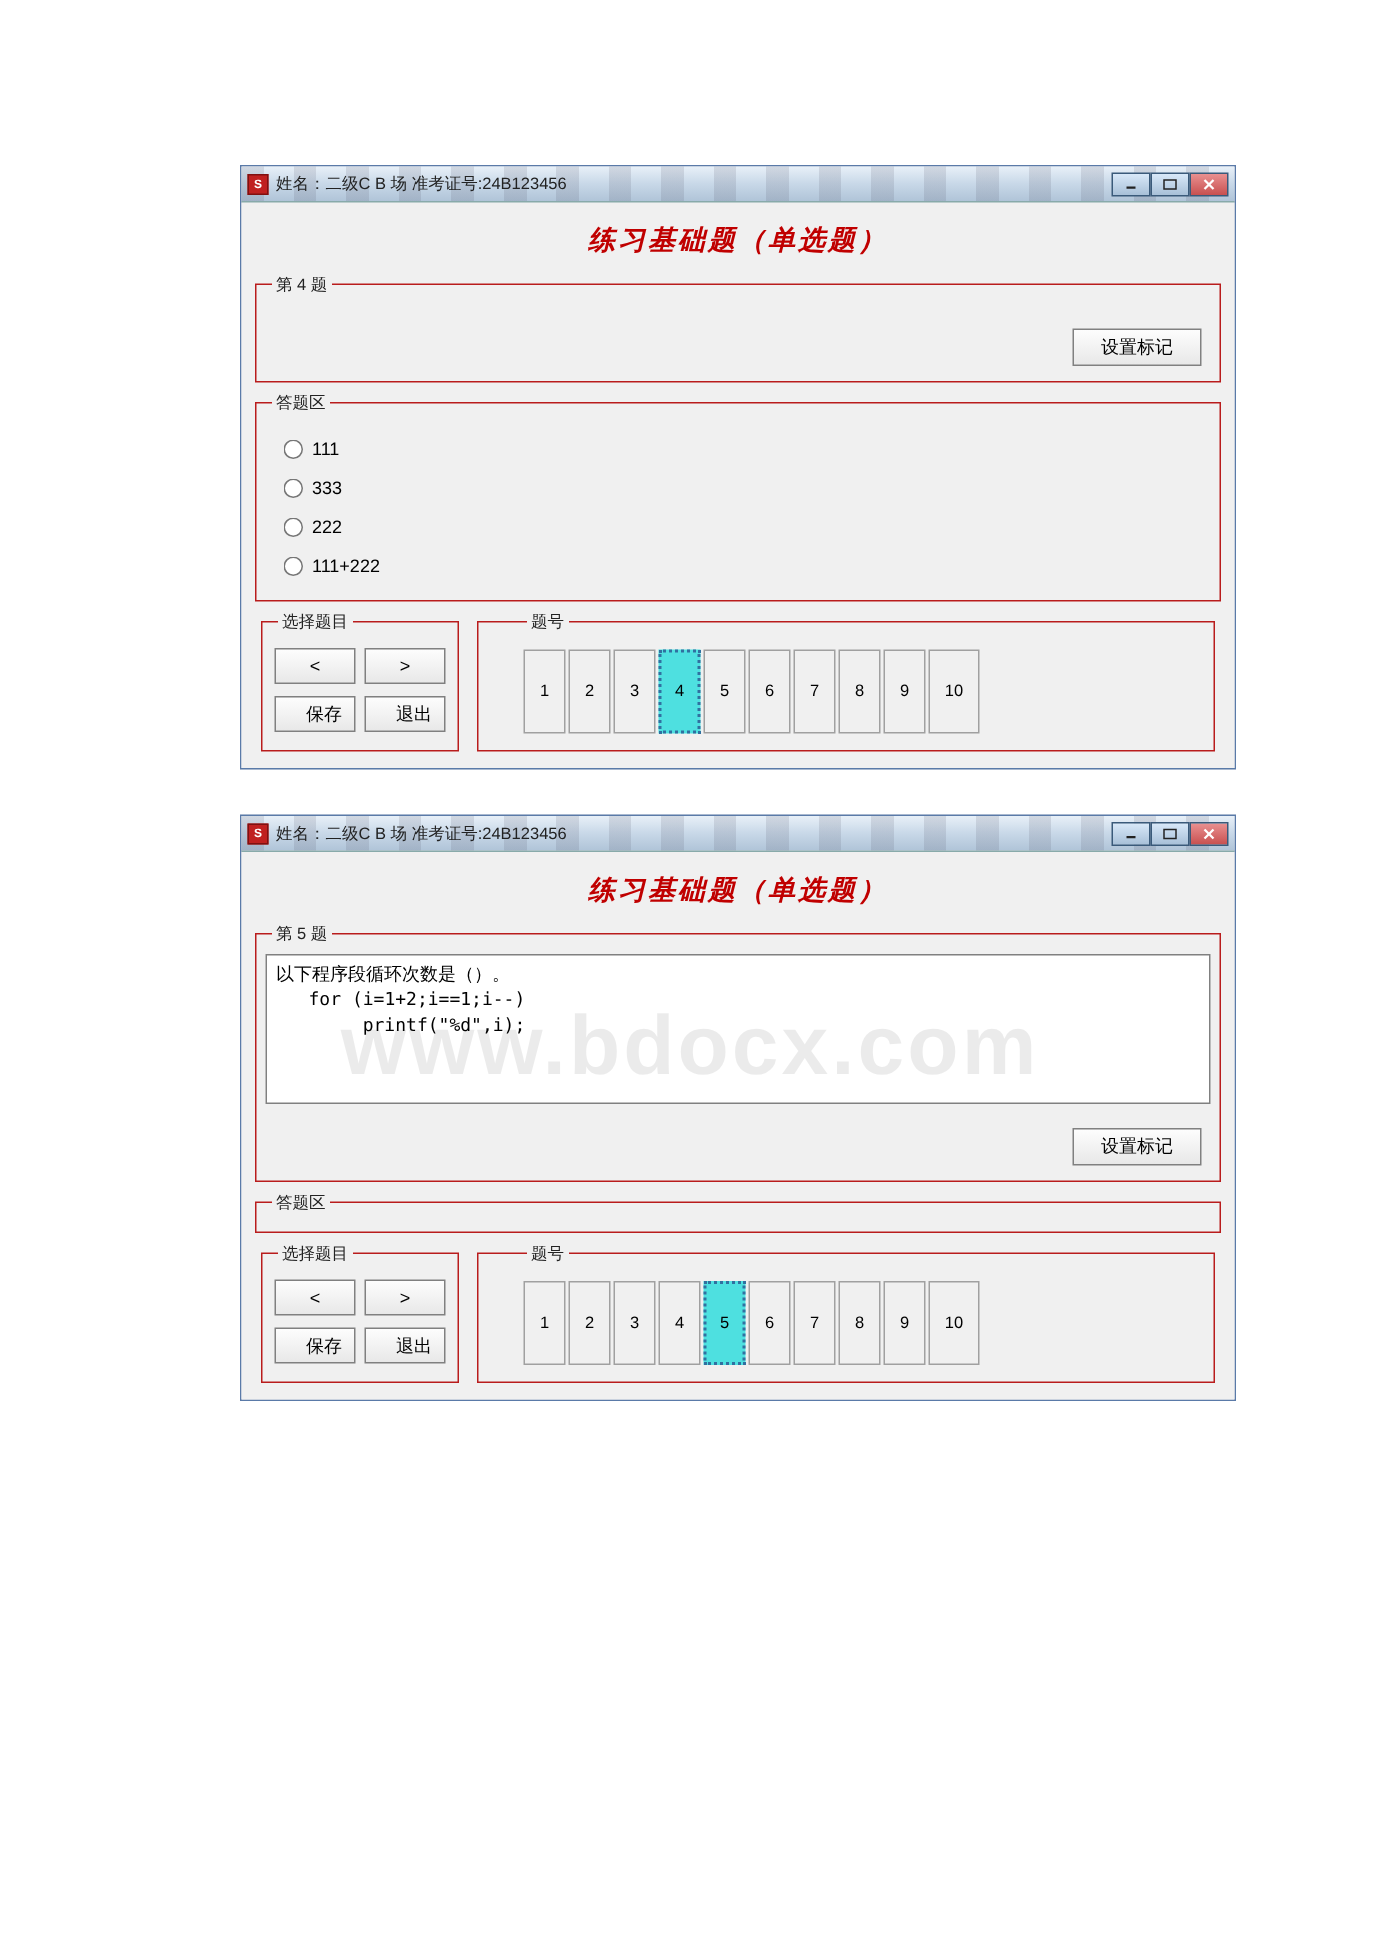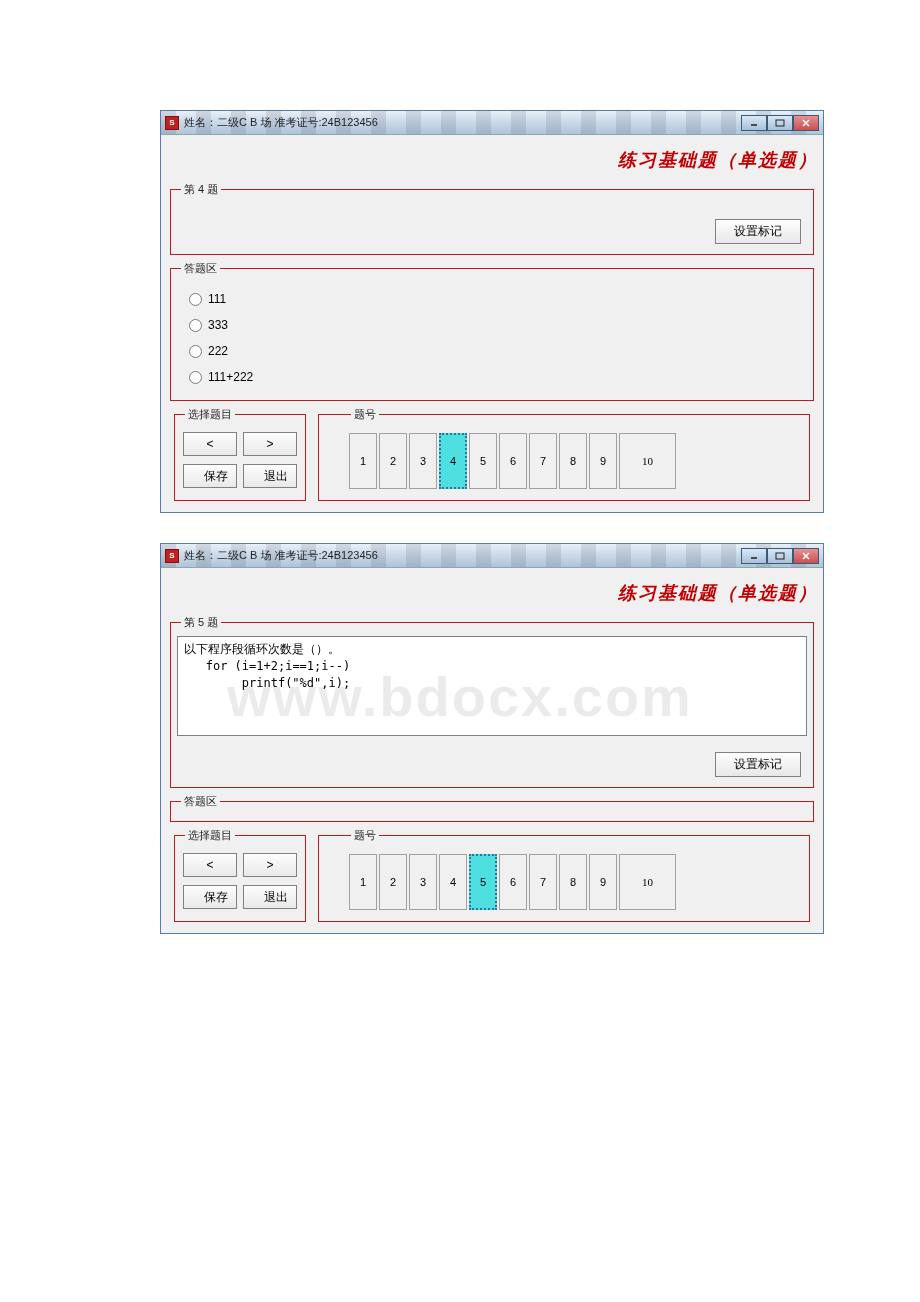--- a/index.html
+++ b/index.html
@@ -83,21 +83,21 @@
     .win-btn.close {
       background: linear-gradient(to bottom, #e89090, #c85050);
       color: #fff;
     }
     .win-btn svg { display: block; }
     .client {
       padding: 5px;
       background: #f0f0f0;
     }
     .header-title {
-      text-align: right;
+      text-align: center;
       font-size: 18px;
       font-weight: bold;
       font-style: italic;
       color: #c00000;
       padding: 8px 0 10px 0;
       font-family: "SimSun", serif;
       letter-spacing: 2px;
     }
     fieldset {
       border: 1px solid #b91c1c;
@@ -204,21 +204,21 @@
       display: flex;
       align-items: center;
       justify-content: center;
       font-size: 11px;
       cursor: pointer;
     }
     .num-cell.active {
       background: #4ee0e0;
       border: 2px dotted #3070a0;
     }
-    .num-cell.wide { width: 57px; font-family: Liberation Serif, serif; }
+    .num-cell.wide { width: 34px; }
   </style>
 </head>
 <body>
 
 <div class="watermark">www.bdocx.com</div>
 
 <div class="app-window">
   <div class="title-bar">
     <div class="app-icon">S</div>
     <span class="title-text">姓名：二级C B 场    准考证号:24B123456</span>

